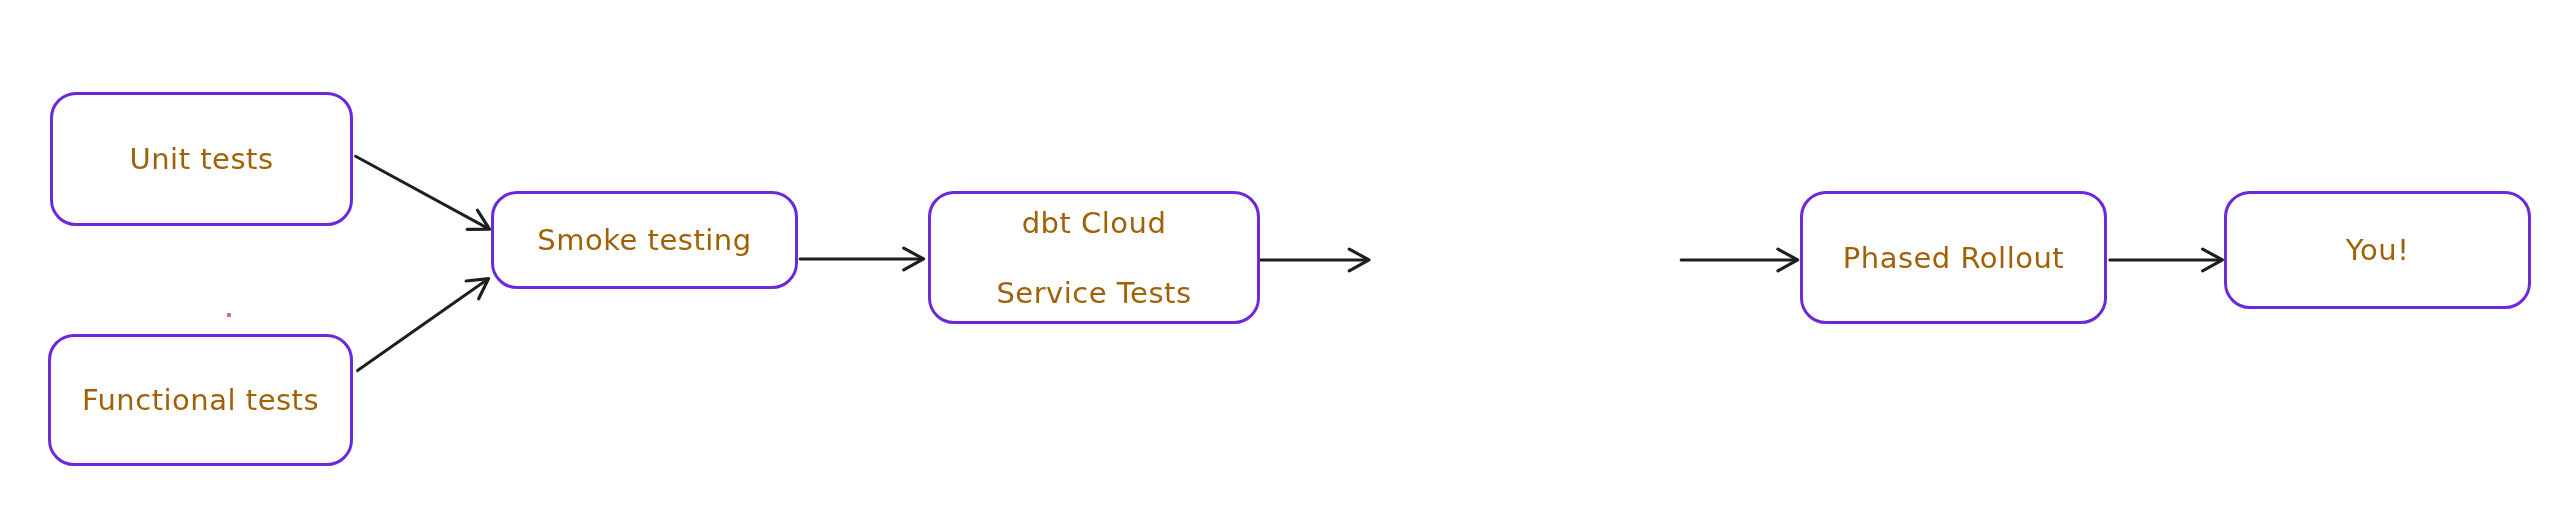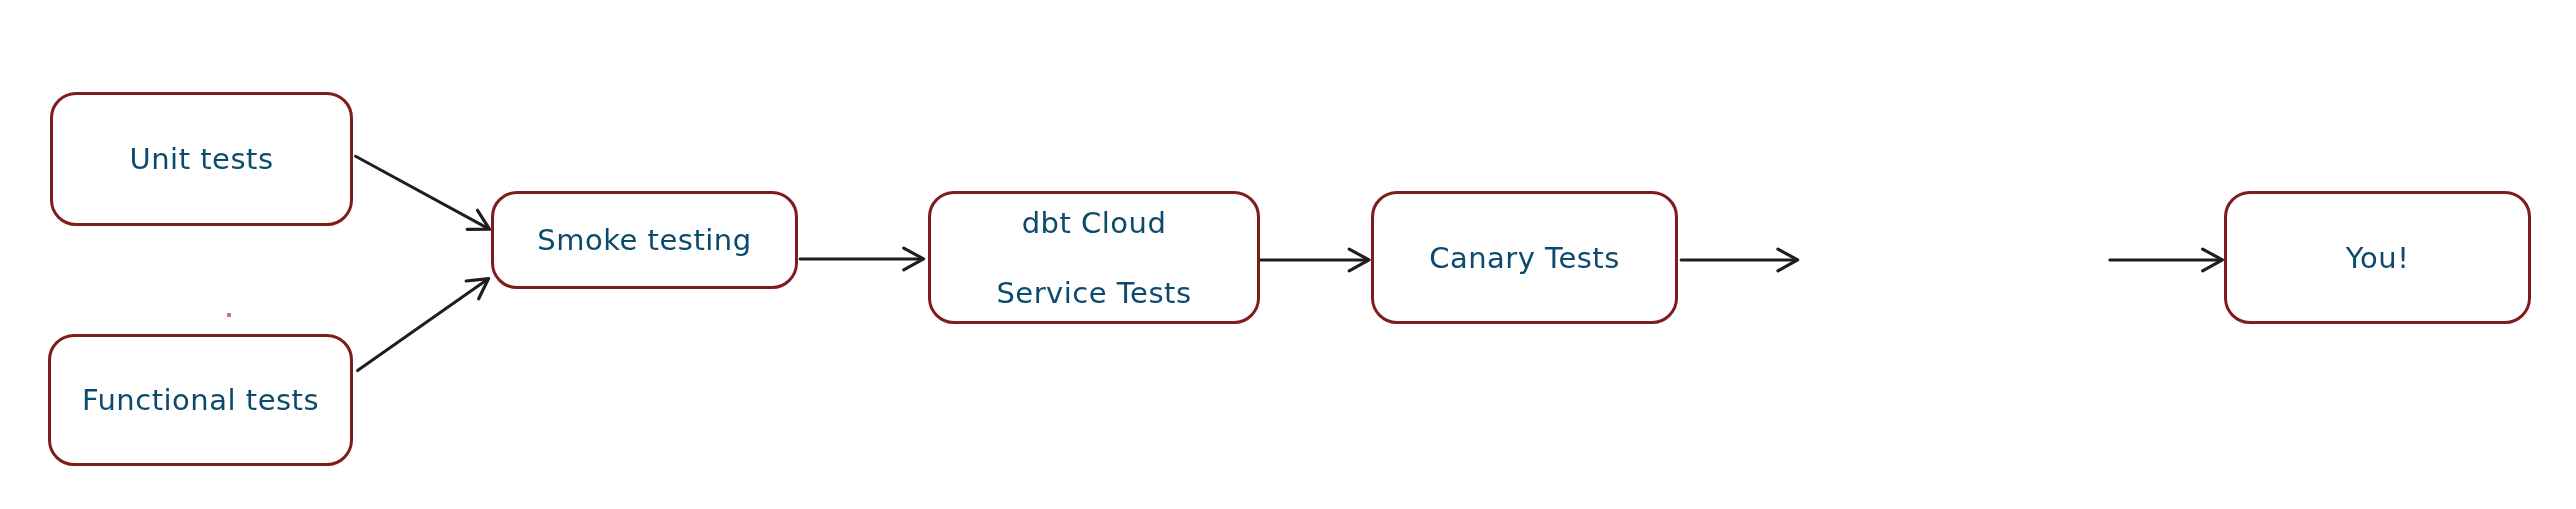--- a/index.html
+++ b/index.html
@@ -20,42 +20,42 @@
     left: 0;
     top: 0;
     width: 2576px;
     height: 510px;
     pointer-events: none;
   }
   .node {
     position: absolute;
     box-sizing: border-box;
     background: #ffffff;
-    border: 3px solid #7f1d1d;
+    border: 3px solid #6d28d9;
     border-radius: 26px;
     display: flex;
     flex-direction: column;
     align-items: center;
     justify-content: center;
     text-align: right;
-    color: #0c4a6e;
+    color: #a16207;
     font-size: 29px;
     line-height: 40px;
     letter-spacing: 0.5px;
     white-space: nowrap;
   }
   
   .node-unit       { left: 50px;   top: 92px;  width: 303px; height: 134px; }
   .node-functional { left: 48px;   top: 297px; width: 305px; height: 132px; margin-top: 37px; }
   
   .node-smoke      { left: 491px;  top: 191px; width: 307px; height: 98px; }
   .node-dbt        { left: 928px;  top: 191px; width: 332px; height: 133px; gap: 30px; }
   .node-canary     { left: 1371px; top: 191px; width: 307px; height: 133px; }
   .node-phased     { left: 1800px; top: 191px; width: 307px; height: 133px; }
-  .node-you        { left: 2224px; top: 191px; width: 307px; height: 133px; }
+  .node-you        { left: 2224px; top: 191px; width: 307px; height: 118px; }
 
   .artifact-dot {
     position: absolute;
     left: 227px;
     top: 313px;
     width: 4px;
     height: 4px;
     border-radius: 1px;
     background: #d26a6a;
   }
@@ -89,24 +89,24 @@
 
   <div class="node node-smoke">
     <span>Smoke testing</span>
   </div>
 
   <div class="node node-dbt">
     <span>dbt Cloud</span>
     <span>Service Tests</span>
   </div>
 
-  <div class="node node-canary">
-    <span>Canary Tests</span>
+
+  <div class="node node-phased">
+    <span>Phased Rollout</span>
   </div>
-
 
   <div class="node node-you">
     <span>You!</span>
   </div>
 
   <div class="artifact-dot"></div>
 
 </div>
 
 

